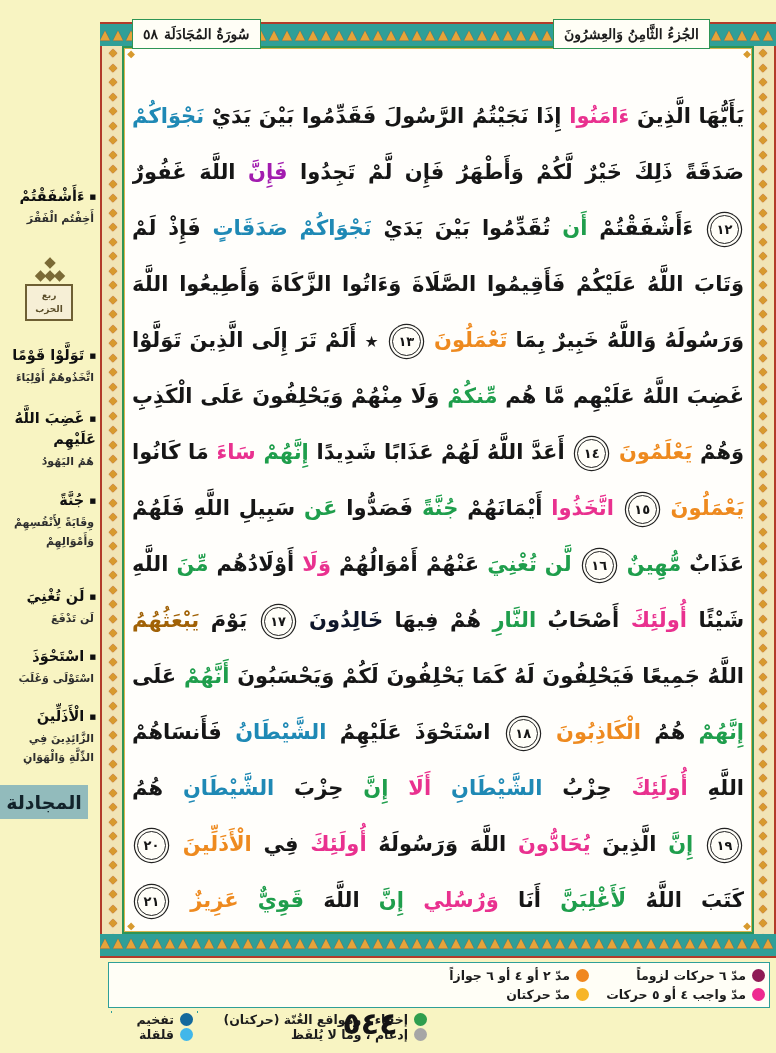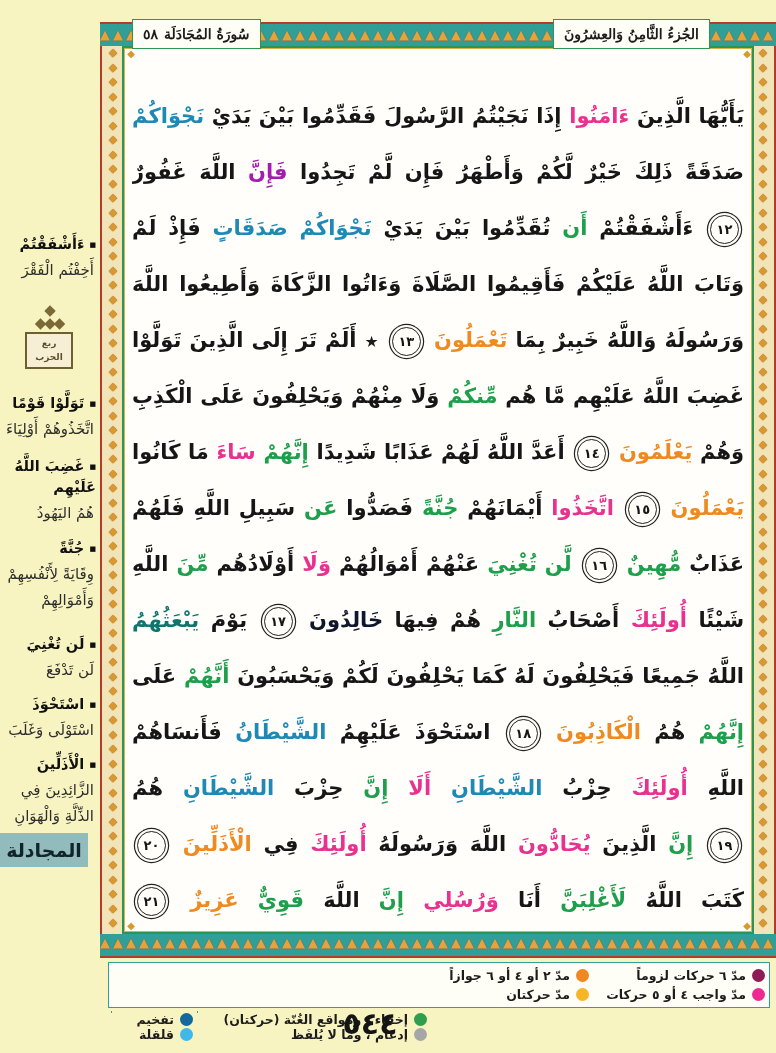--- a/index.html
+++ b/index.html
@@ -34,25 +34,25 @@
             padding:2px 6px;box-sizing:border-box;}
   .qline{direction:rtl;text-align:justify;text-align-last:justify;
          font-size:21px;font-weight:bold;color:#161616;line-height:56px;height:56px;
          overflow:hidden;}
   .vmark{display:inline-flex;align-items:center;justify-content:center;
          width:27px;height:27px;border-radius:50%;border:1.6px solid #222;
          box-shadow:0 0 0 2px #fffef8,0 0 0 3.2px #222;background:#fffef8;
          font-size:13px;line-height:1;vertical-align:middle;margin:0 5px;font-weight:bold;}
   .star{color:#1b1b1b;font-size:26px;vertical-align:middle;}
   
-  .margincol{position:absolute;left:0;top:0;width:98px;height:960px;margin-top:48px;}
+  .margincol{position:absolute;left:0;top:0;width:98px;height:960px;}
   .note{position:absolute;right:2px;width:94px;direction:rtl;text-align:right;}
   .nhead{font-weight:bold;font-size:14.5px;color:#101010;line-height:1.45;}
   .bullet{font-size:7px;vertical-align:2px;color:#101010;}
-  .nexpl{font-size:15px;color:#2e2e2e;line-height:1.7;margin-top:3px;padding-right:2px;}
+  .nexpl{font-size:11px;color:#2e2e2e;line-height:1.7;margin-top:3px;padding-right:2px;font-weight:bold;}
   .hizb{position:absolute;right:14px;width:70px;text-align:center;color:#7b6a36;}
   .hizb .flower{font-size:15px;line-height:13px;letter-spacing:-2px;}
   .hizb .hbox{margin:2px auto 0;width:42px;border:2px solid #6e5f33;background:#f6efd6;
               font-size:9px;font-weight:bold;color:#5c4f2a;padding:3px 1px;line-height:1.5;}
   .catchword{position:absolute;left:0;width:88px;height:34px;background:#92bbbc;
              display:flex;align-items:center;justify-content:center;
              font-size:19px;font-weight:bold;color:#12232b;}
   
   .legend{position:absolute;left:108px;top:962px;width:662px;height:46px;background:#fffef6;
           border:1.6px solid #2f9f98;box-sizing:border-box;display:flex;direction:rtl;}
@@ -260,21 +260,21 @@
   <div class="textarea" id="lines">
       <div class="qline"><span>يَأَيُّهَا الَّذِينَ</span> <span style="color: rgb(233, 49, 143);">ءَامَنُوا</span> <span>إِذَا نَجَيْتُمُ الرَّسُولَ فَقَدِّمُوا بَيْنَ يَدَيْ</span> <span style="color: rgb(31, 137, 181);">نَجْوَاكُمْ</span> </div>
       <div class="qline"><span>صَدَقَةً ذَلِكَ خَيْرٌ لَّكُمْ وَأَطْهَرُ فَإِن لَّمْ تَجِدُوا</span> <span style="color: #a21caf;">فَإِنَّ</span> <span>اللَّهَ غَفُورٌ</span>  </div>
       <div class="qline"><span class="vmark">١٢</span> <span>ءَأَشْفَقْتُمْ</span> <span style="color: rgb(31, 158, 76);">أَن</span> <span>تُقَدِّمُوا بَيْنَ يَدَيْ</span> <span style="color: rgb(31, 137, 181);">نَجْوَاكُمْ</span> <span style="color: rgb(31, 137, 181);">صَدَقَاتٍ</span> <span>فَإِذْ لَمْ تَفْعَلُوا</span> </div>
       <div class="qline"><span>وَتَابَ اللَّهُ عَلَيْكُمْ فَأَقِيمُوا الصَّلَاةَ وَءَاتُوا الزَّكَاةَ وَأَطِيعُوا اللَّهَ</span> </div>
       <div class="qline"><span>وَرَسُولَهُ وَاللَّهُ خَبِيرٌ بِمَا</span> <span style="color: rgb(238, 138, 31);">تَعْمَلُونَ</span> <span class="vmark">١٣</span> <span class="star">٭</span> <span>أَلَمْ تَرَ إِلَى الَّذِينَ تَوَلَّوْا قَوْمًا</span> </div>
       <div class="qline"><span>غَضِبَ اللَّهُ عَلَيْهِم مَّا هُم</span> <span style="color: rgb(31, 158, 76);">مِّنكُمْ</span> <span>وَلَا مِنْهُمْ وَيَحْلِفُونَ عَلَى الْكَذِبِ</span> </div>
       <div class="qline"><span>وَهُمْ</span> <span style="color: rgb(238, 138, 31);">يَعْلَمُونَ</span> <span class="vmark">١٤</span> <span>أَعَدَّ اللَّهُ لَهُمْ عَذَابًا شَدِيدًا</span> <span style="color: rgb(31, 158, 76);">إِنَّهُمْ</span> <span style="color: rgb(233, 49, 143);">سَاءَ</span> <span>مَا كَانُوا</span> </div>
       <div class="qline"><span style="color: rgb(238, 138, 31);">يَعْمَلُونَ</span> <span class="vmark">١٥</span> <span style="color: rgb(233, 49, 143);">اتَّخَذُوا</span> <span>أَيْمَانَهُمْ</span> <span style="color: rgb(31, 158, 76);">جُنَّةً</span> <span>فَصَدُّوا</span> <span style="color: rgb(31, 158, 76);">عَن</span> <span>سَبِيلِ اللَّهِ فَلَهُمْ</span> </div>
       <div class="qline"><span>عَذَابٌ</span> <span style="color: rgb(31, 158, 76);">مُّهِينٌ</span> <span class="vmark">١٦</span> <span style="color: rgb(31, 158, 76);">لَّن</span> <span style="color: rgb(31, 158, 76);">تُغْنِيَ</span> <span>عَنْهُمْ أَمْوَالُهُمْ</span> <span style="color: rgb(233, 49, 143);">وَلَا</span> <span>أَوْلَادُهُم</span> <span style="color: rgb(31, 158, 76);">مِّنَ</span> <span>اللَّهِ</span> </div>
-      <div class="qline"><span>شَيْئًا</span> <span style="color: rgb(233, 49, 143);">أُولَئِكَ</span> <span>أَصْحَابُ</span> <span style="color: rgb(31, 158, 76);">النَّارِ</span> <span>هُمْ فِيهَا</span> <span style="color: #0f172a;">خَالِدُونَ</span> <span class="vmark">١٧</span> <span>يَوْمَ</span> <span style="color: #0f766e;">يَبْعَثُهُمُ</span> </div>
+      <div class="qline"><span>شَيْئًا</span> <span style="color: rgb(233, 49, 143);">أُولَئِكَ</span> <span>أَصْحَابُ</span> <span style="color: rgb(31, 158, 76);">النَّارِ</span> <span>هُمْ فِيهَا</span> <span style="color: #0f172a;">خَالِدُونَ</span> <span class="vmark">١٧</span> <span>يَوْمَ</span> <span style="color: #a16207;">يَبْعَثُهُمُ</span> </div>
       <div class="qline"><span>اللَّهُ جَمِيعًا فَيَحْلِفُونَ لَهُ كَمَا يَحْلِفُونَ لَكُمْ وَيَحْسَبُونَ</span> <span style="color: rgb(31, 158, 76);">أَنَّهُمْ</span> <span>عَلَى</span>   </div>
       <div class="qline"><span style="color: rgb(31, 158, 76);">إِنَّهُمْ</span> <span>هُمُ</span> <span style="color: rgb(238, 138, 31);">الْكَاذِبُونَ</span> <span class="vmark">١٨</span> <span>اسْتَحْوَذَ عَلَيْهِمُ</span> <span style="color: rgb(31, 137, 181);">الشَّيْطَانُ</span> <span>فَأَنسَاهُمْ ذِكْرَ</span> </div>
       <div class="qline"><span>اللَّهِ</span> <span style="color: rgb(233, 49, 143);">أُولَئِكَ</span> <span>حِزْبُ</span> <span style="color: rgb(31, 137, 181);">الشَّيْطَانِ</span> <span style="color: rgb(233, 49, 143);">أَلَا</span> <span style="color: rgb(31, 158, 76);">إِنَّ</span> <span>حِزْبَ</span> <span style="color: rgb(31, 137, 181);">الشَّيْطَانِ</span> <span>هُمُ</span>  </div>
       <div class="qline"><span class="vmark">١٩</span> <span style="color: rgb(31, 158, 76);">إِنَّ</span> <span>الَّذِينَ</span> <span style="color: rgb(233, 49, 143);">يُحَادُّونَ</span> <span>اللَّهَ وَرَسُولَهُ</span> <span style="color: rgb(233, 49, 143);">أُولَئِكَ</span> <span>فِي</span> <span style="color: rgb(238, 138, 31);">الْأَذَلِّينَ</span> <span class="vmark">٢٠</span> </div>
       <div class="qline"><span>كَتَبَ اللَّهُ</span> <span style="color: rgb(31, 158, 76);">لَأَغْلِبَنَّ</span> <span>أَنَا</span> <span style="color: rgb(233, 49, 143);">وَرُسُلِي</span> <span style="color: rgb(31, 158, 76);">إِنَّ</span> <span>اللَّهَ</span> <span style="color: rgb(31, 158, 76);">قَوِيٌّ</span> <span style="color: rgb(238, 138, 31);">عَزِيزٌ</span> <span class="vmark">٢١</span> </div>
     </div>
 </div>
 
 <div class="legend" id="legend">
     <div class="lcol c0">

